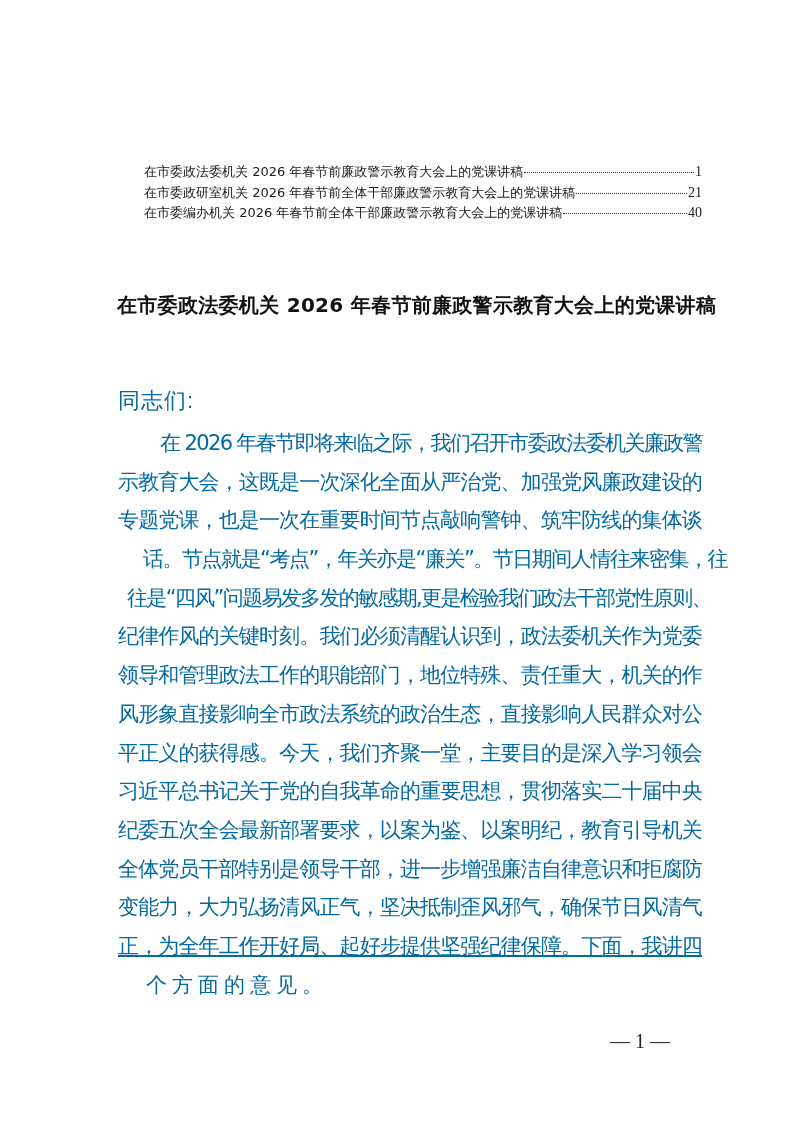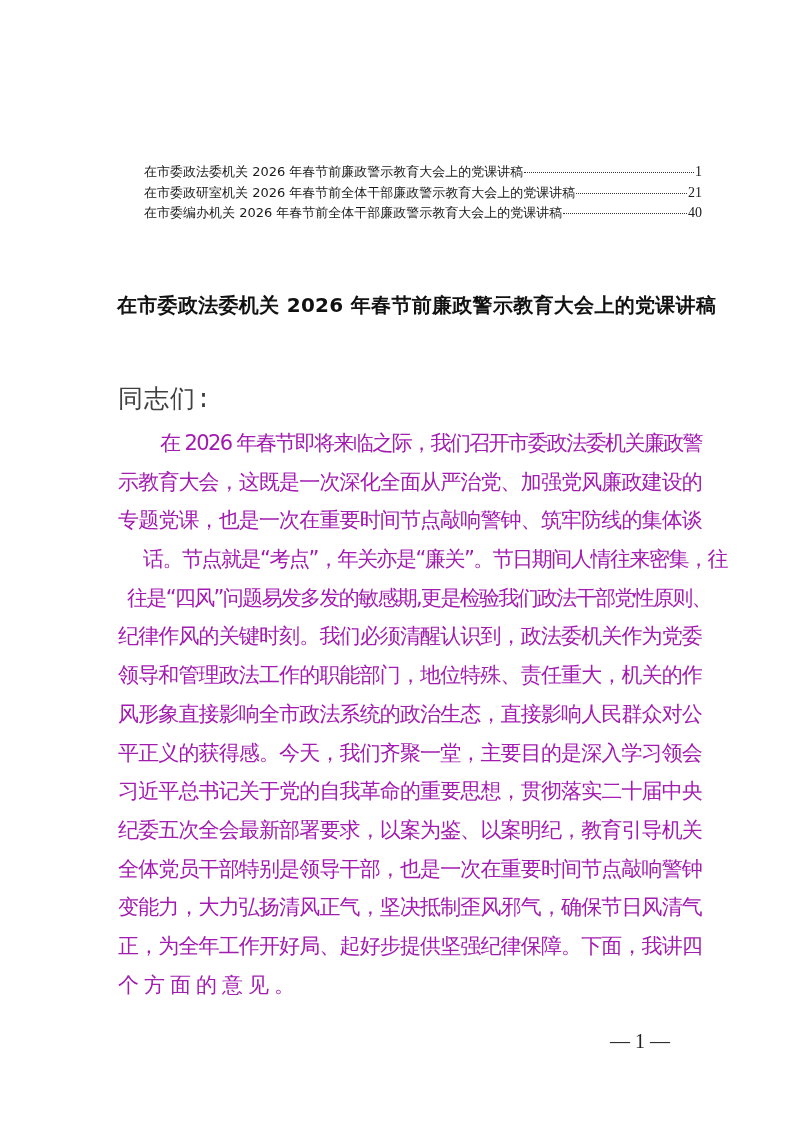--- a/index.html
+++ b/index.html
@@ -70,50 +70,51 @@
       letter-spacing: 0.3px;
       color: #111;
       white-space: nowrap;
     }
 
     
     .salutation {
       position: absolute;
       left: 108px;
       top: 386px;
-      font-size: 25px;
+      font-size: 22px;
       line-height: 30px;
-      font-family: Liberation Mono, monospace;
-      color: #404040;
+      font-family: Liberation Sans, sans-serif;
+      color: #0369a1;
       letter-spacing: 1px;
     }
     .body-text {
       position: absolute;
       left: 108px;
       top: 424px;
       width: 584px;
     }
     .body-line {
       display: block;
       height: 38.7px;
       line-height: 38.7px;
       font-size: 21px;
       font-family: "DejaVu Sans", "Liberation Sans", sans-serif;
-      color: #a21caf;
+      color: #0369a1;
       white-space: nowrap;
       text-align: justify;
       text-align-last: justify;
       letter-spacing: 0;
     }
     .body-line.first {
       padding-left: 42px;
     }
     .body-line.last {
       text-align-last: left;
       letter-spacing: 5px;
+      margin-left: 28px;
     }
 
     
     .page-number {
       position: absolute;
       left: 600px;
       top: 1030px;
       font-family: "Liberation Serif", serif;
       font-size: 20px;
       color: #222;
@@ -152,21 +153,21 @@
     <span class="body-line" style="letter-spacing: -0.862069px; text-align-last: left;">示教育大会，这既是一次深化全面从严治党、加强党风廉政建设的</span>
     <span class="body-line" style="letter-spacing: -0.862069px; text-align-last: left;">专题党课，也是一次在重要时间节点敲响警钟、筑牢防线的集体谈</span>
     <span class="body-line" style="letter-spacing: -1.48535px; text-align-last: left; margin-left: 25px;">话。节点就是“考点”，年关亦是“廉关”。节日期间人情往来密集，往</span>
     <span class="body-line" style="letter-spacing: -1.66992px; text-align-last: left; margin-left: 9px;">往是“四风”问题易发多发的敏感期,更是检验我们政法干部党性原则、</span>
     <span class="body-line" style="letter-spacing: -0.862069px; text-align-last: left;">纪律作风的关键时刻。我们必须清醒认识到，政法委机关作为党委</span>
     <span class="body-line" style="letter-spacing: -0.862069px; text-align-last: left;">领导和管理政法工作的职能部门，地位特殊、责任重大，机关的作</span>
     <span class="body-line" style="letter-spacing: -0.862069px; text-align-last: left;">风形象直接影响全市政法系统的政治生态，直接影响人民群众对公</span>
     <span class="body-line" style="letter-spacing: -0.862069px; text-align-last: left;">平正义的获得感。今天，我们齐聚一堂，主要目的是深入学习领会</span>
     <span class="body-line" style="letter-spacing: -0.862069px; text-align-last: left;">习近平总书记关于党的自我革命的重要思想，贯彻落实二十届中央</span>
     <span class="body-line" style="letter-spacing: -0.862069px; text-align-last: left;">纪委五次全会最新部署要求，以案为鉴、以案明纪，教育引导机关</span>
-    <span class="body-line" style="letter-spacing: -0.862069px; text-align-last: left;">全体党员干部特别是领导干部，也是一次在重要时间节点敲响警钟</span>
+    <span class="body-line" style="letter-spacing: -0.862069px; text-align-last: left;">全体党员干部特别是领导干部，进一步增强廉洁自律意识和拒腐防</span>
     <span class="body-line" style="letter-spacing: -0.862069px; text-align-last: left;">变能力，大力弘扬清风正气，坚决抵制歪风邪气，确保节日风清气</span>
-    <span class="body-line" style="letter-spacing: -0.862069px; text-align-last: left;">正，为全年工作开好局、起好步提供坚强纪律保障。下面，我讲四</span>
+    <span class="body-line" style="letter-spacing: -0.862069px; text-align-last: left; text-decoration: underline;">正，为全年工作开好局、起好步提供坚强纪律保障。下面，我讲四</span>
     <span class="body-line last">个方面的意见。</span>
   </div>
 
   <div class="page-number">— 1 —</div>
 
 </div>
 
 </body></html>

